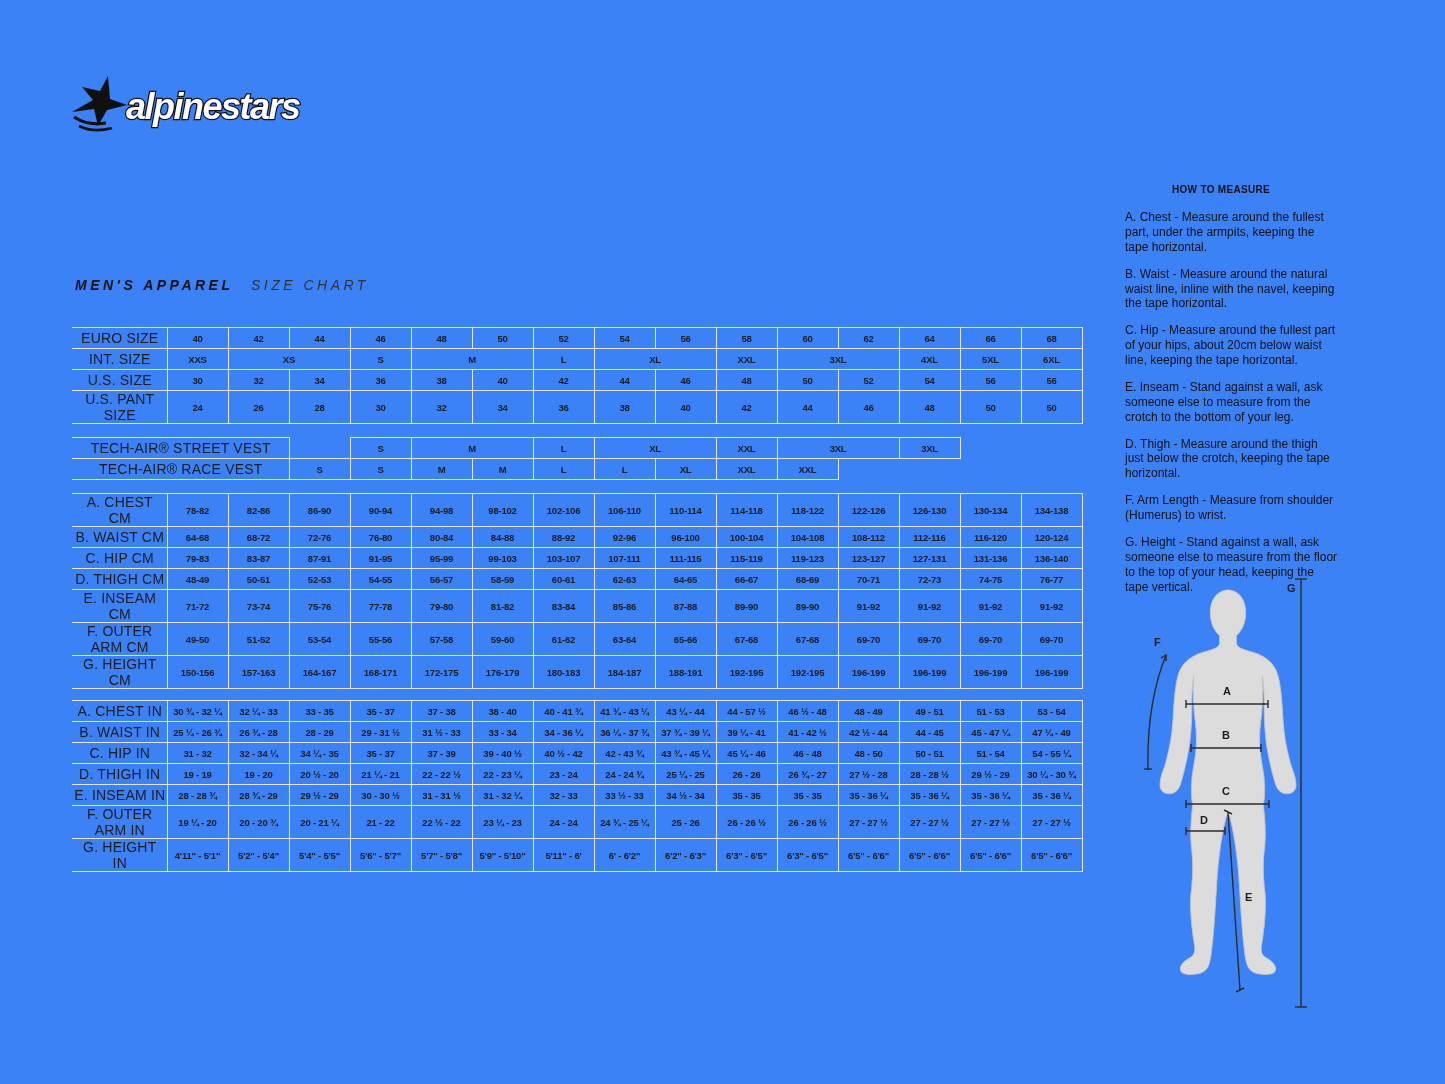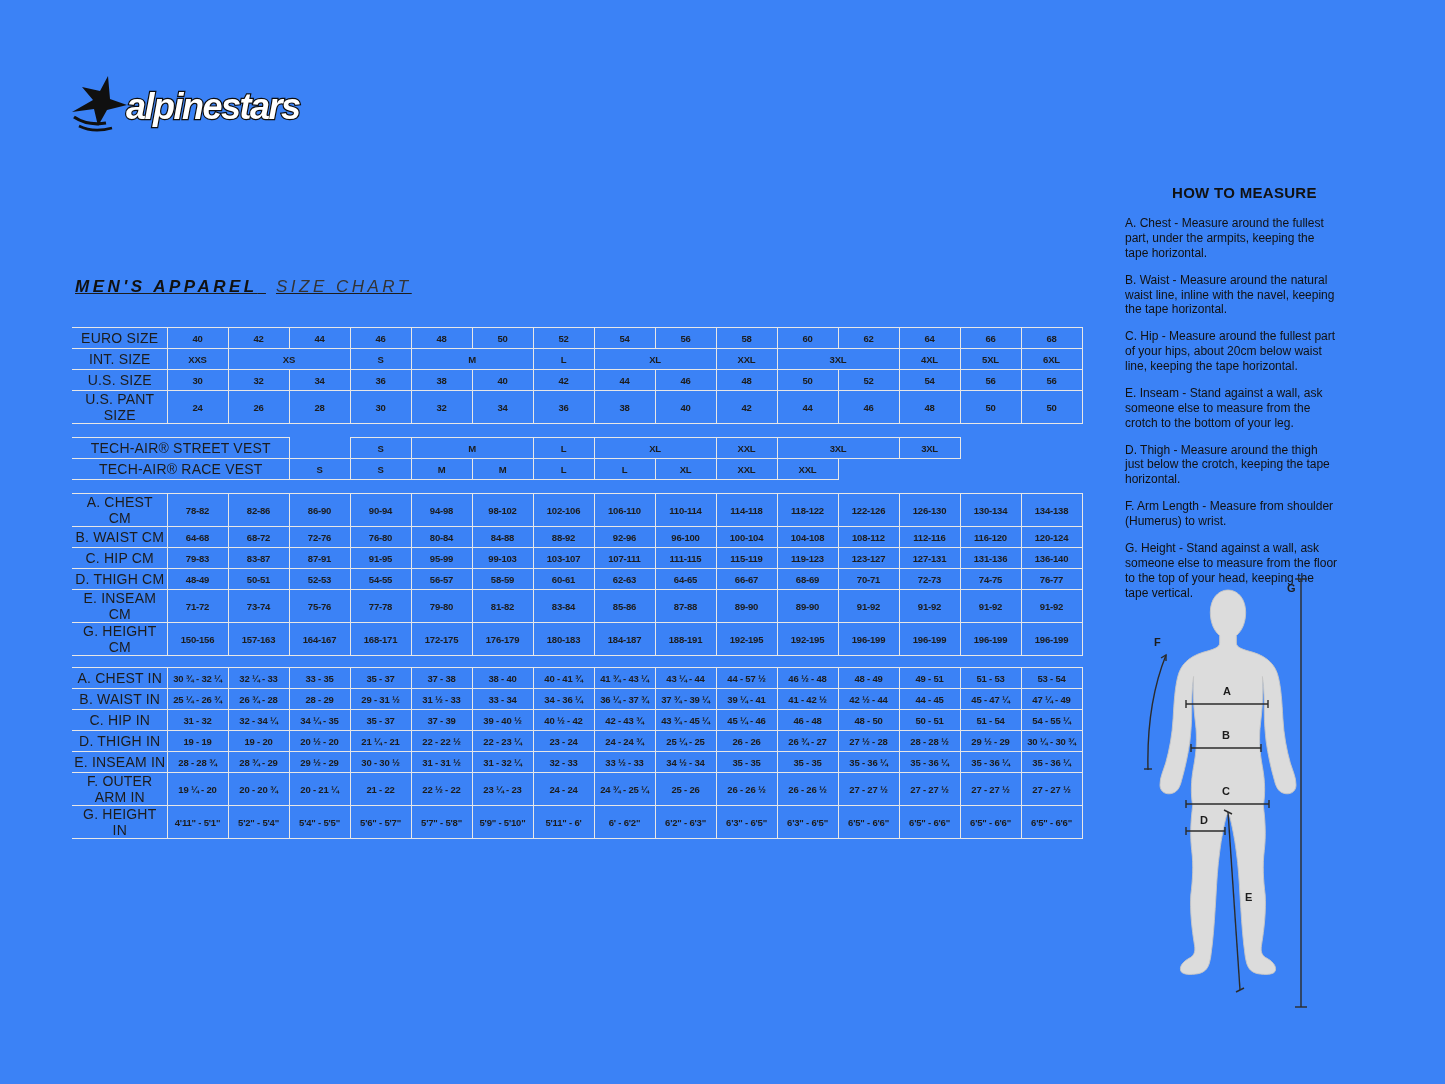--- a/index.html
+++ b/index.html
@@ -4,36 +4,36 @@
 <style>
   :root{
     --ink:#1c1c1c; --grid:#e7e7e7; --sil:#dcdcdc; --silline:#c6c6c6; --mline:#2b2b2b;
   }
   *{margin:0;padding:0;box-sizing:border-box;}
   html,body{background:#fff;}
   body{font-family:"Liberation Sans",sans-serif;color:var(--ink);}
   .page{position:relative;width:1445px;height:1084px;background:#3b82f6;overflow:hidden;}
 
   .logo{position:absolute;left:70px;top:74px;width:260px;height:62px;}
-  .title{position:absolute;left:75px;top:277px;font-style:italic;font-size:17px;letter-spacing:3.5px;white-space:nowrap;text-decoration:underline;}
+  .title{position:absolute;left:75px;top:277px;font-style:italic;font-size:14px;letter-spacing:3.5px;white-space:nowrap;}
   .title .bold{font-weight:bold;color:#111;}
   .title .light{font-weight:400;color:#333;margin-left:10px;}
 
   .tables{position:absolute;left:72px;top:327px;width:1012px;}
   table.grid{border-collapse:collapse;table-layout:fixed;width:1010px;margin-bottom:13px;}
   table.grid td{border:1px solid var(--grid);font-size:9.5px;font-weight:bold;text-align:center;
     height:21px;padding:0 1px;color:var(--ink);letter-spacing:-0.2px;overflow:hidden;}
   table.grid td.lbl{text-align:center;font-size:14px;font-weight:400;border-left:none;padding-left:2px;letter-spacing:0.2px;}
   table.grid td.empty{border:none;}
   table.vest td.lbl{white-space:nowrap;}
   col.c-lbl{width:95px;} col.c-d{width:61px;}
   table.cml{margin-bottom:11px;}
 
   .howto{position:absolute;left:1125px;top:184px;width:214px;color:#111;}
-  .howto h3{font-size:15px;font-weight:bold;letter-spacing:0.3px;margin-bottom:15px;padding-left:47px;}
+  .howto h3{font-size:10px;font-weight:bold;letter-spacing:0.3px;margin-bottom:15px;padding-left:47px;}
   .howto p{font-size:12px;line-height:1.24;margin-bottom:12px;}
 
   .diagram{position:absolute;left:1133px;top:566px;width:210px;height:470px;}
   .diagram svg{display:block;}
 
   .disclaimer{position:absolute;left:72px;top:984px;font-size:12.5px;line-height:1.45;color:#222;}
 </style>
 </head>
 <body>
 
@@ -295,20 +295,38 @@
             <td>81-82</td>
             <td>83-84</td>
             <td>85-86</td>
             <td>87-88</td>
             <td>89-90</td>
             <td>89-90</td>
             <td>91-92</td>
             <td>91-92</td>
             <td>91-92</td>
             <td>91-92</td>
+          </tr>
+          <tr>
+            <td class="lbl">F. OUTER ARM CM</td>
+            <td>49-50</td>
+            <td>51-52</td>
+            <td>53-54</td>
+            <td>55-56</td>
+            <td>57-58</td>
+            <td>59-60</td>
+            <td>61-62</td>
+            <td>63-64</td>
+            <td>65-66</td>
+            <td>67-68</td>
+            <td>67-68</td>
+            <td>69-70</td>
+            <td>69-70</td>
+            <td>69-70</td>
+            <td>69-70</td>
           </tr>
           <tr>
             <td class="lbl">G. HEIGHT CM</td>
             <td>150-156</td>
             <td>157-163</td>
             <td>164-167</td>
             <td>168-171</td>
             <td>172-175</td>
             <td>176-179</td>
             <td>180-183</td>

